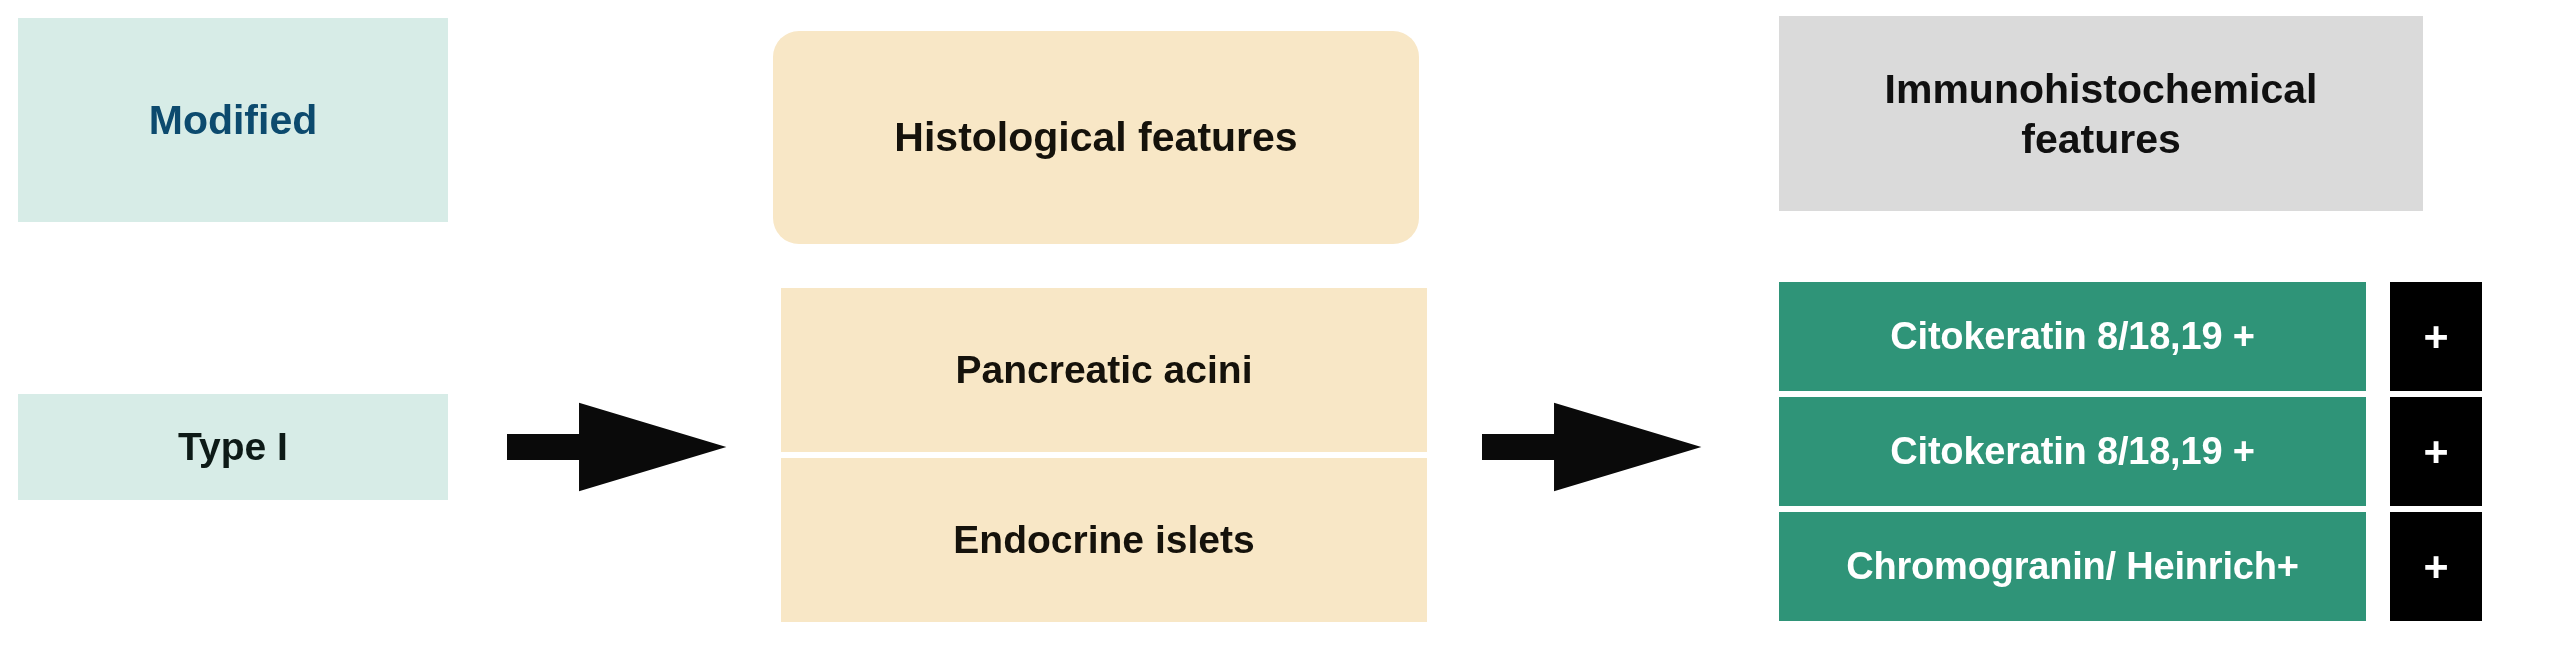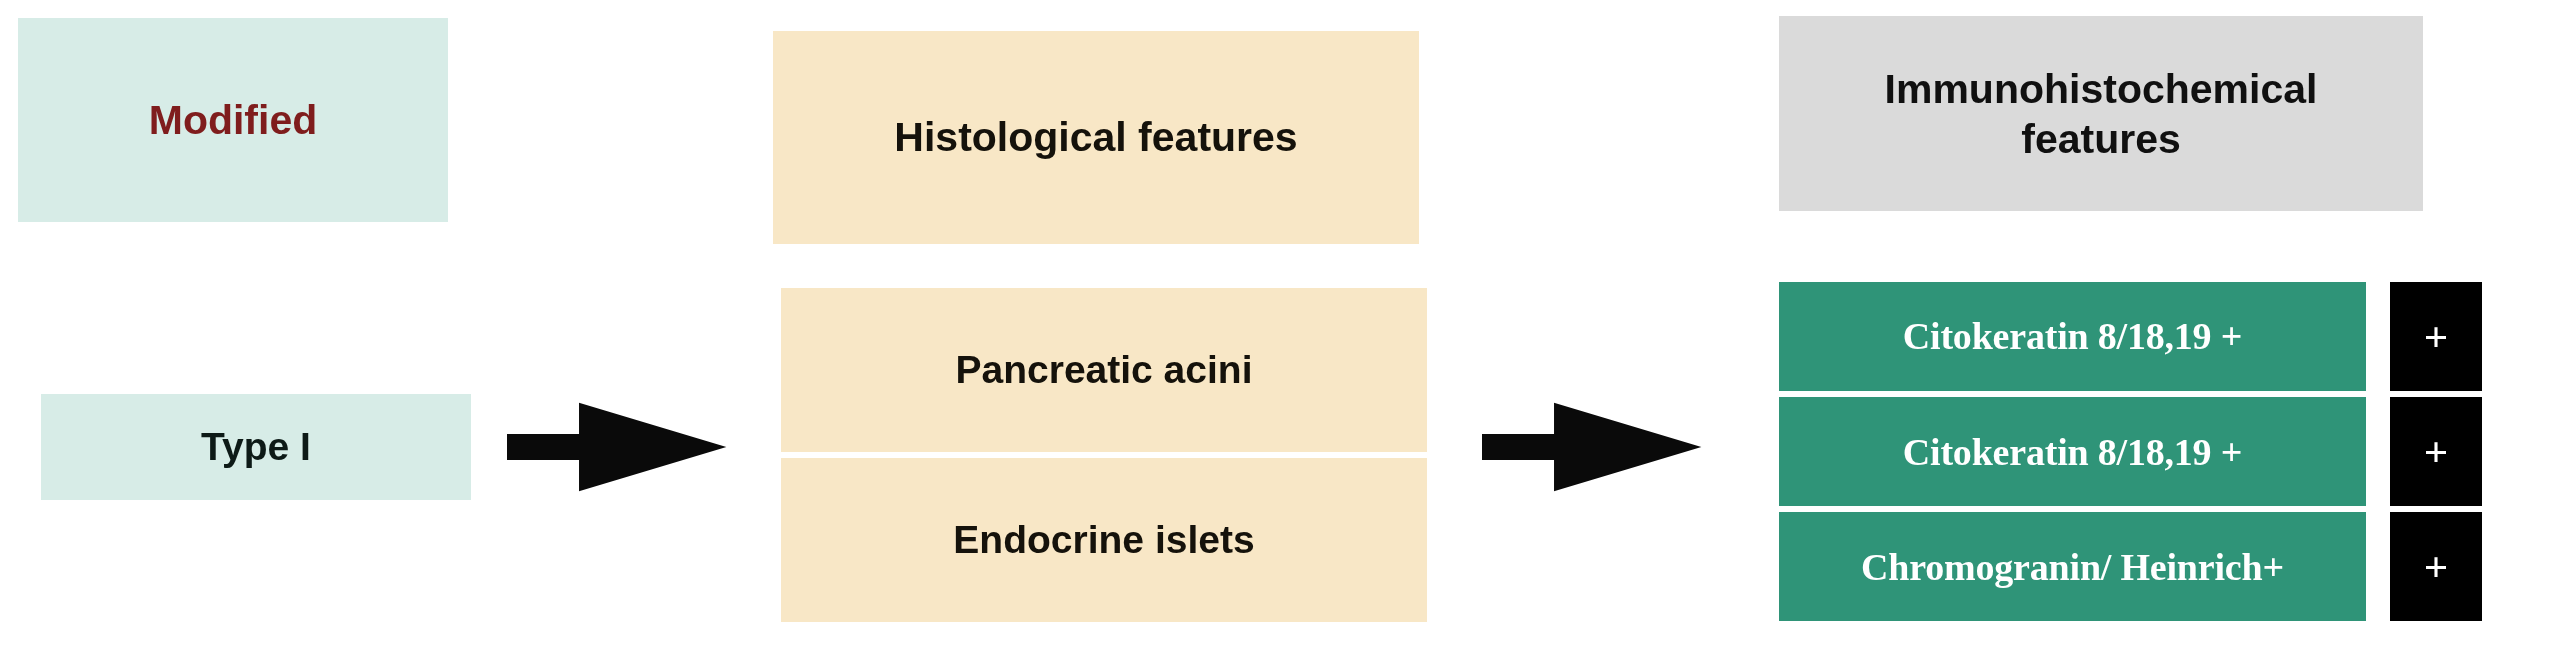--- a/index.html
+++ b/index.html
@@ -28,48 +28,48 @@
     box-sizing: border-box;
   }
 
   
   .col1-header {
     left: 18px;
     top: 18px;
     width: 430px;
     height: 204px;
     background: #d7ece7;
-    color: #7f1d1d;
+    color: #0c4a6e;
     font-weight: bold;
     font-size: 41px;
     line-height: 1.22;
     flex-direction: column;
   }
   .col1-row {
     left: 18px;
     top: 394px;
     width: 430px;
     height: 106px;
     background: #d7ece7;
     color: #0d1a17;
     font-weight: bold;
     font-size: 39px;
-    margin-left: 23px;
   }
 
   
   .col2-header {
     left: 773px;
     top: 31px;
     width: 646px;
     height: 213px;
     background: #f8e7c6;
     color: #15120b;
     font-weight: bold;
     font-size: 41px;
+    border-radius: 26px;
   }
   .col2-rows {
     position: absolute;
     left: 773px;
     top: 288px;
     width: 646px;
     height: 334px;
     display: flex;
     flex-direction: column;
     gap: 6.5px;
@@ -111,21 +111,20 @@
     flex-direction: column;
     gap: 6.5px;
   }
   .col3-row {
     position: relative;
     flex: 1 1 0;
     display: flex;
     flex-direction: row;
     align-items: stretch;
     gap: 24px;
-    font-family: Liberation Serif, serif;
   }
   .col3-label {
     flex: 1 1 auto;
     background: #2f9478;
     color: #ffffff;
     font-weight: bold;
     font-size: 38px;
     display: flex;
     align-items: center;
     justify-content: center;

